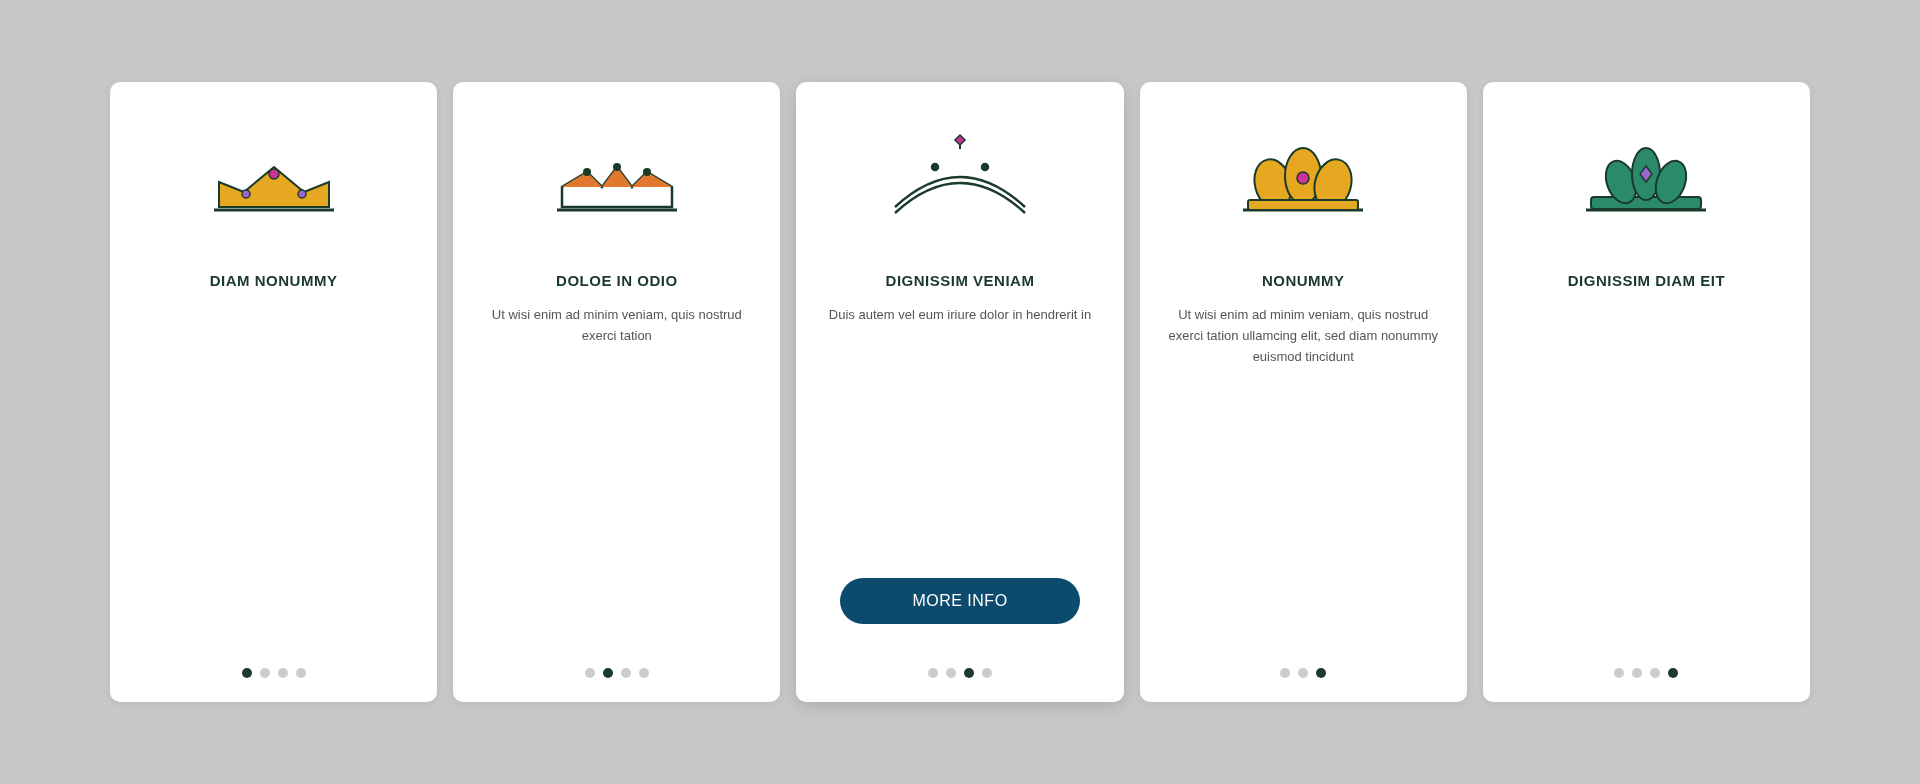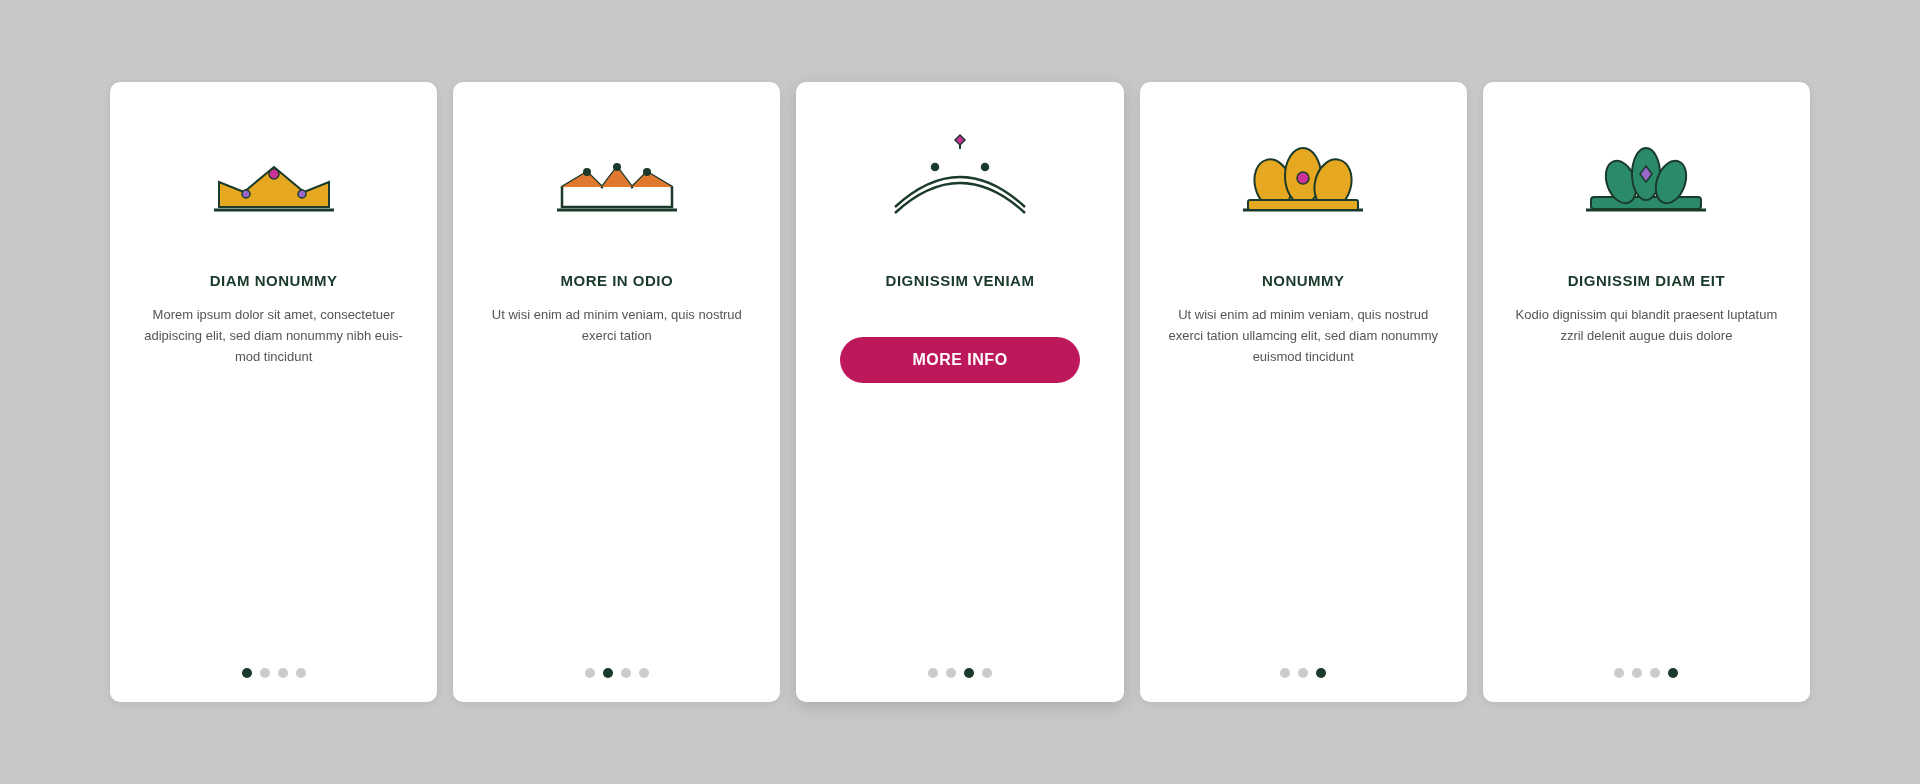--- a/index.html
+++ b/index.html
@@ -64,27 +64,27 @@
 
     .card-text {
       font-size: 13px;
       color: #555;
       text-align: center;
       line-height: 1.6;
       flex: 1;
     }
 
     .more-info-btn {
-      background-color: #be185d;
+      background-color: #0c4a6e;
       color: #ffffff;
       border: none;
       border-radius: 30px;
       padding: 14px 40px;
       font-size: 16px;
-      font-weight: 700;
+      font-weight: 400;
       cursor: pointer;
       margin: 32px 0 24px;
       letter-spacing: 0.5px;
       width: 100%;
       max-width: 240px;
     }
 
     .dots {
       display: flex;
       gap: 8px;
@@ -119,21 +119,20 @@
 
           <path d="M25 75 L25 50 L50 60 L80 35 L110 60 L135 50 L135 75 Z" fill="#e6a820" stroke="#1a3a2a" stroke-width="2"></path>
 
           <circle cx="80" cy="42" r="5" fill="#cc3399" stroke="#1a3a2a" stroke-width="1.5"></circle>
           <circle cx="52" cy="62" r="4" fill="#9966cc" stroke="#1a3a2a" stroke-width="1.5"></circle>
           <circle cx="108" cy="62" r="4" fill="#9966cc" stroke="#1a3a2a" stroke-width="1.5"></circle>
         </g>
       </svg>
     </div>
     <div class="card-title">DIAM NONUMMY</div>
-    <div class="card-text">Morem ipsum dolor sit amet, consectetuer adipiscing elit, sed diam nonummy nibh euis-mod tincidunt</div>
     <div class="dots">
       <div class="dot active"></div>
       <div class="dot"></div>
       <div class="dot"></div>
       <div class="dot"></div>
     </div>
   </div>
 
   <div class="card">
     <div class="card-icon">
@@ -147,21 +146,21 @@
           <path d="M25 55 L50 40 L65 55 Z" fill="#e07830"></path>
           <path d="M65 55 L80 35 L95 55 Z" fill="#e07830"></path>
           <path d="M95 55 L110 40 L135 55 Z" fill="#e07830"></path>
 
           <circle cx="50" cy="40" r="4" fill="#1a3a2a"></circle>
           <circle cx="80" cy="35" r="4" fill="#1a3a2a"></circle>
           <circle cx="110" cy="40" r="4" fill="#1a3a2a"></circle>
         </g>
       </svg>
     </div>
-    <div class="card-title">MORE IN ODIO</div>
+    <div class="card-title">DOLOE IN ODIO</div>
     <div class="card-text">Ut wisi enim ad minim veniam, quis nostrud exerci tation</div>
     <div class="dots">
       <div class="dot"></div>
       <div class="dot active"></div>
       <div class="dot"></div>
       <div class="dot"></div>
     </div>
   </div>
 
   <div class="card active">
@@ -176,20 +175,21 @@
           <line x1="80" y1="22" x2="80" y2="12" stroke="#1a3a2a" stroke-width="2"></line>
 
           <polygon points="80,8 85,13 80,18 75,13" fill="#cc3399" stroke="#1a3a2a" stroke-width="1.5"></polygon>
 
           <circle cx="55" cy="40" r="3" fill="#1a3a2a"></circle>
           <circle cx="105" cy="40" r="3" fill="#1a3a2a"></circle>
         </g>
       </svg>
     </div>
     <div class="card-title">DIGNISSIM VENIAM</div>
+    <div class="card-text">Duis autem vel eum iriure dolor in hendrerit in</div>
     <button class="more-info-btn">MORE INFO</button>
     <div class="dots">
       <div class="dot"></div>
       <div class="dot"></div>
       <div class="dot active"></div>
       <div class="dot"></div>
     </div>
   </div>
 
   <div class="card">
@@ -229,21 +229,20 @@
 
           <ellipse cx="55" cy="50" rx="14" ry="22" fill="#2a8a6a" stroke="#1a3a2a" stroke-width="2" transform="rotate(-20 55 50)"></ellipse>
           <ellipse cx="80" cy="42" rx="14" ry="26" fill="#2a8a6a" stroke="#1a3a2a" stroke-width="2"></ellipse>
           <ellipse cx="105" cy="50" rx="14" ry="22" fill="#2a8a6a" stroke="#1a3a2a" stroke-width="2" transform="rotate(20 105 50)"></ellipse>
 
           <polygon points="80,34 86,42 80,50 74,42" fill="#9966cc" stroke="#1a3a2a" stroke-width="1.5"></polygon>
         </g>
       </svg>
     </div>
     <div class="card-title">DIGNISSIM DIAM EIT</div>
-    <div class="card-text">Kodio dignissim qui blandit praesent luptatum zzril delenit augue duis dolore</div>
     <div class="dots">
       <div class="dot"></div>
       <div class="dot"></div>
       <div class="dot"></div>
       <div class="dot active"></div>
     </div>
   </div>
 
 </div>
 

